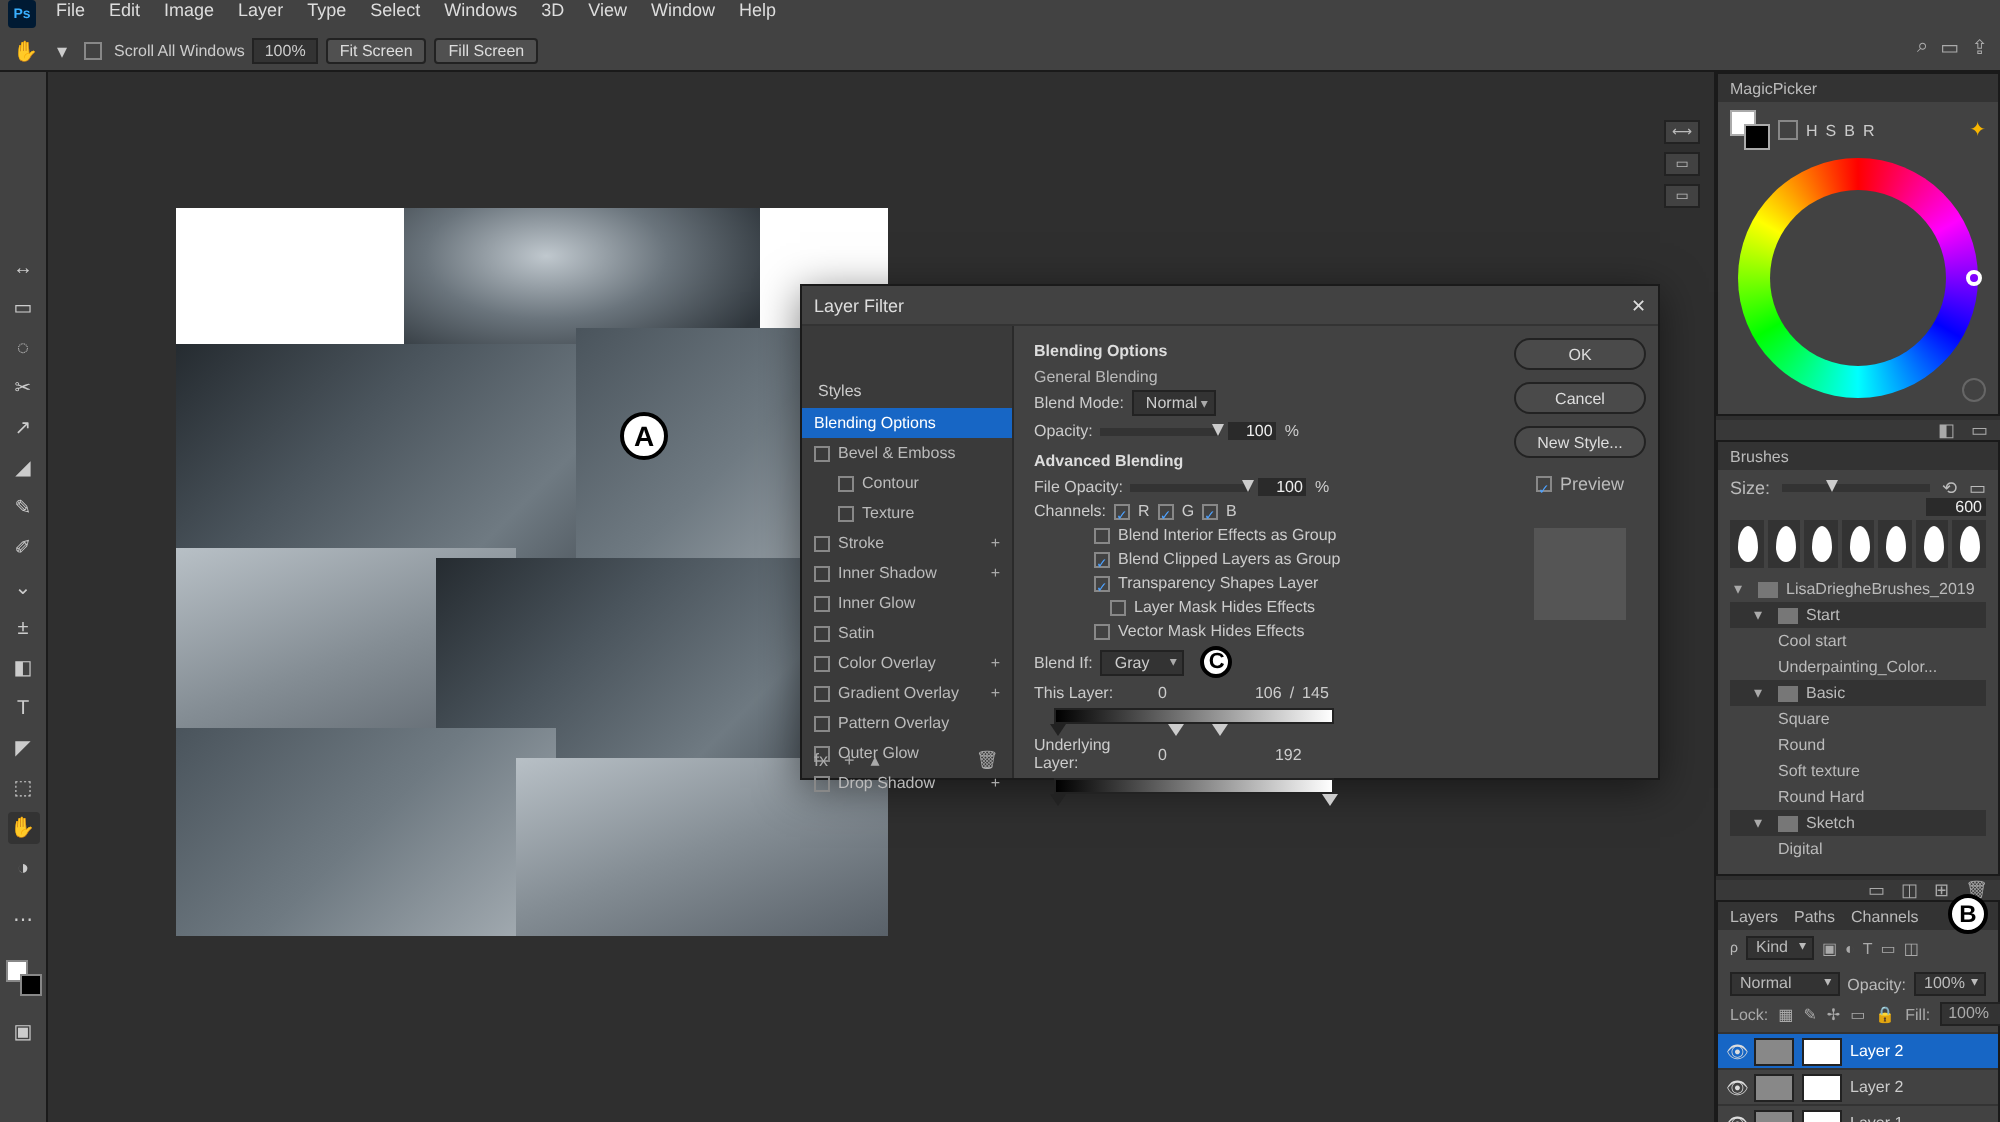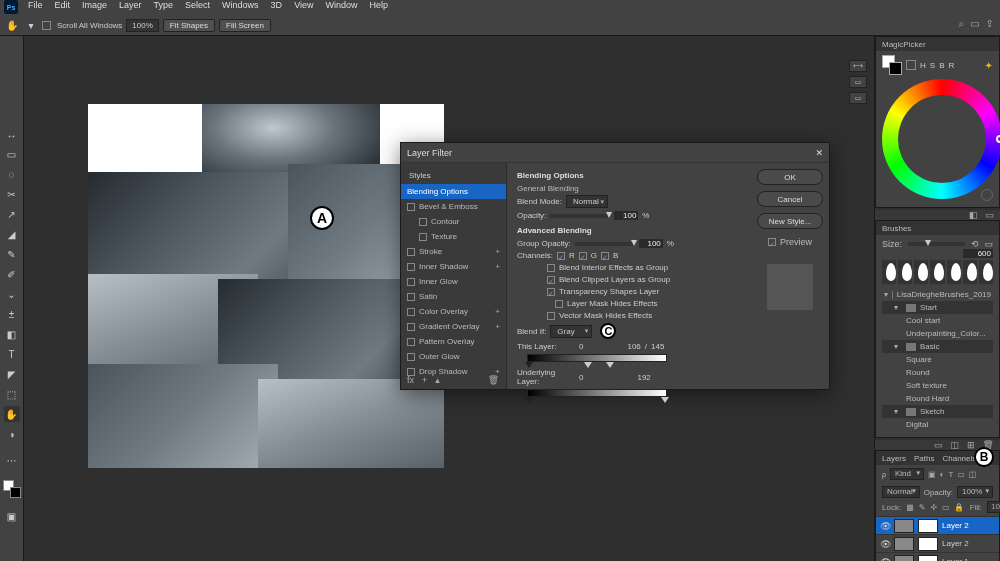--- a/index.html
+++ b/index.html
@@ -44,21 +44,21 @@
   
   .nav-hud { position:absolute; right:4px; top:24px; width:24px; display:flex; flex-direction:column; gap:4px; align-items:center;}
   .nav-hud .hb{width:18px;height:12px;border:1px solid #222;background:#424242;color:#bbb;font-size:7px;display:flex;align-items:center;justify-content:center;}
 
   
   .dialog { position:absolute; left:376px; top:106px; width:430px; height:248px; background:#424242; border:1px solid #1a1a1a; box-shadow:0 4px 20px rgba(0,0,0,.5); z-index:40;}
   .dlg-title { height:20px; border-bottom:1px solid #333; display:flex; align-items:center; padding:0 6px; font-size:9px; color:#ddd;}
   .dlg-title .x { margin-left:auto; cursor:default;}
   .dlg-body { display:flex; height:calc(100% - 20px);}
   .dlg-left { width:106px; background:#3a3a3a; border-right:1px solid #2a2a2a; padding:4px 0; position:relative;}
-  .st-head { font-size:8px; color:#ccc; padding:4px 8px; }
+  .st-head { font-size:8px; color:#ccc; padding:4px 8px;margin-top:20px; }
   .st-item { display:flex; align-items:center; padding:3px 6px; font-size:8px; color:#bbb; gap:4px;}
   .st-item.sel { background:#1766c5; color:#fff;}
   .st-item .cb { width:8px; height:8px; border:1px solid #888; flex-shrink:0;}
   .st-item .plus { margin-left:auto; color:#aaa;}
   .dlg-foot { position:absolute; bottom:4px; left:6px; display:flex; gap:8px; color:#aaa;}
   .dlg-mid { flex:1; padding:6px 10px; font-size:8px; color:#ccc;}
   .sect-h { font-weight:600; color:#ddd; margin:2px 0 4px;}
   .row { display:flex; align-items:center; gap:4px; margin:2px 0 3px;}
   .sel-box { background:#333; border:1px solid #222; padding:0 6px; height:13px; min-width:42px; display:flex; align-items:center; position:relative;}
   .sel-box::after{content:"▾";position:absolute;right:3px;font-size:7px;color:#aaa;}
@@ -69,21 +69,21 @@
   .chk8.on2::after{content:"✓";color:#4ea2ff;font-size:7px;line-height:6px;}
   .blendif { margin-top:0;}
   .bi-track { height:8px; background:linear-gradient(90deg,#000,#fff); border:1px solid #222; position:relative; width:140px;}
   .bi-tri { position:absolute; top:7px; width:0;height:0;border-left:4px solid transparent;border-right:4px solid transparent;border-top:6px solid #ccc;}
   .bi-tri.blk{border-top-color:#222;}
   .dlg-right { width:78px; padding:6px; display:flex; flex-direction:column; gap:6px; align-items:center;}
   .dbtn { width:66px; height:16px; border:1px solid #222; border-radius:8px; background:#4a4a4a; color:#ddd; font-size:8px; display:flex; align-items:center; justify-content:center;}
   .preview-box { width:46px; height:46px; background:#555; margin-top:8px;}
   
   
-  .rightcol { width:126px; background:#2f2f2f; display:flex; flex-direction:column; border-left:1px solid #1a1a1a;}
+  .rightcol { width:143px; background:#2f2f2f; display:flex; flex-direction:column; border-left:1px solid #1a1a1a;}
   .panel { background:#424242; border:1px solid #1a1a1a; margin:0 0 2px 0;}
   .panel .phead { height:14px; background:#333; display:flex; align-items:center; padding:0 6px; font-size:8px; color:#bbb; gap:8px;}
   
   
   .mp-body { padding:4px 6px 8px; position:relative;}
   .mp-top { display:flex; align-items:center; gap:4px; margin-bottom:4px;}
   .mp-sw { position:relative; width:20px; height:20px;}
   .mp-sw .a{position:absolute;width:13px;height:13px;border:1px solid #aaa;top:0;left:0;background:#fff;}
   .mp-sw .b{position:absolute;width:13px;height:13px;border:1px solid #aaa;bottom:0;right:0;background:#000;}
   .mp-mode { color:#ccc; font-size:8px; }
@@ -142,21 +142,21 @@
   <span class="mitem">Window</span>
   <span class="mitem">Help</span>
 </div>
 
 <div class="optbar">
   <div class="ico">✋</div>
   <div class="ico">▾</div>
   <span class="chk"></span>
   <span class="lbl">Scroll All Windows</span>
   <span class="box">100%</span>
-  <span class="btn">Fit Shapes</span>
+  <span class="btn">Fit Screen</span>
   <span class="btn">Fill Screen</span>
 </div>
 <div class="win-icons">
   <span>⌕</span>
   <span>▭</span>
   <span>⇪</span>
 </div>
 
 <div class="main">
 
@@ -290,21 +290,21 @@
           <div class="row">
             <span>Opacity:</span>
             <div class="slider">
                 <div class="thumb" style="left:56px"></div>
               </div>
             <span class="num">100</span>
             <span>%</span>
           </div>
           <div class="sect-h" style="margin-top:6px">Advanced Blending</div>
           <div class="row">
-            <span>Group Opacity:</span>
+            <span>File Opacity:</span>
             <div class="slider">
                 <div class="thumb" style="left:56px"></div>
               </div>
             <span class="num">100</span>
             <span>%</span>
           </div>
           <div class="row">
             <span>Channels:</span>
             <span class="chk8 on2"></span>
               <span>R</span>

